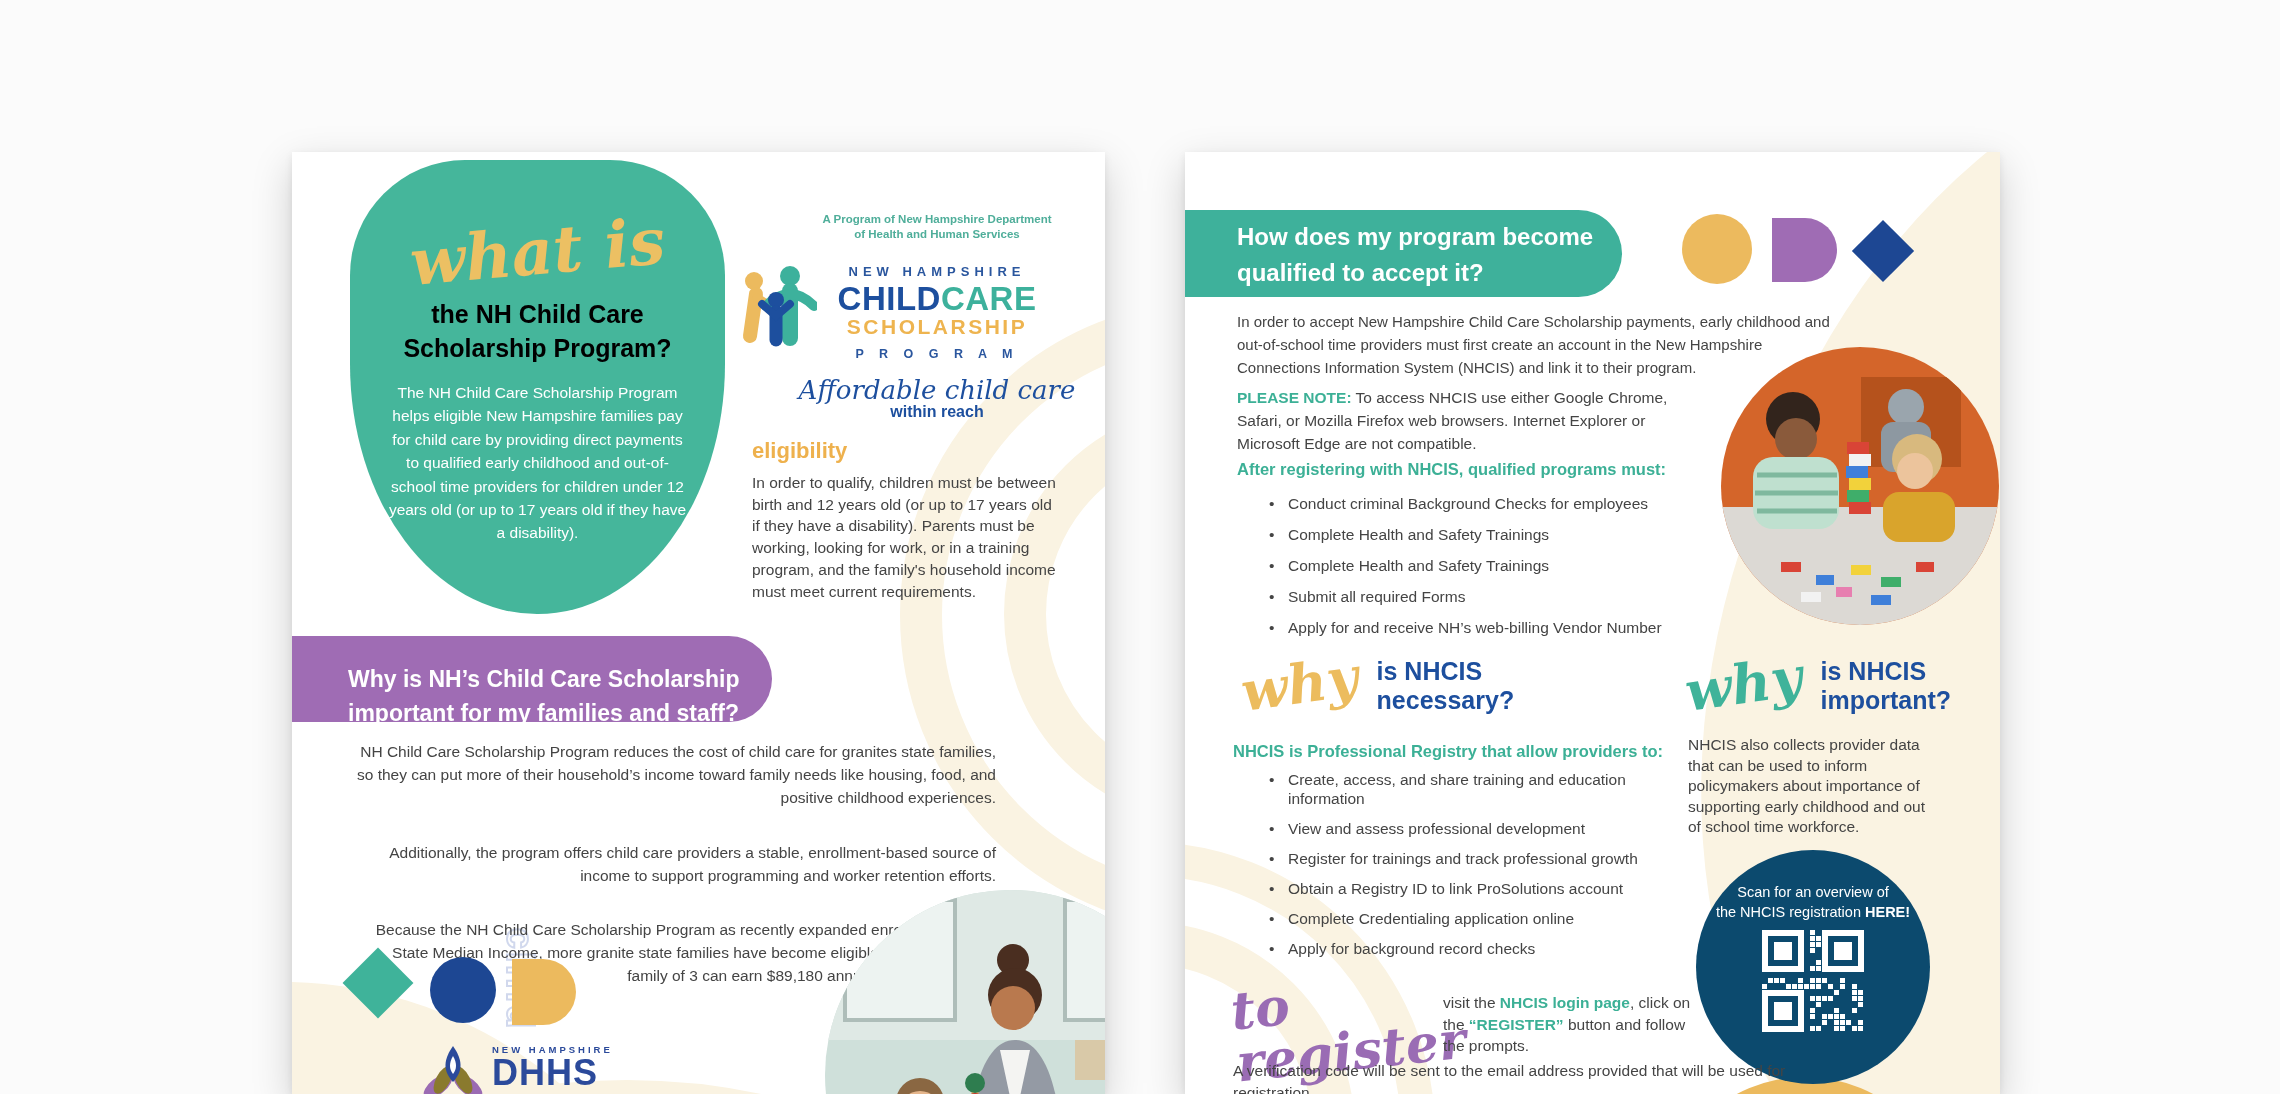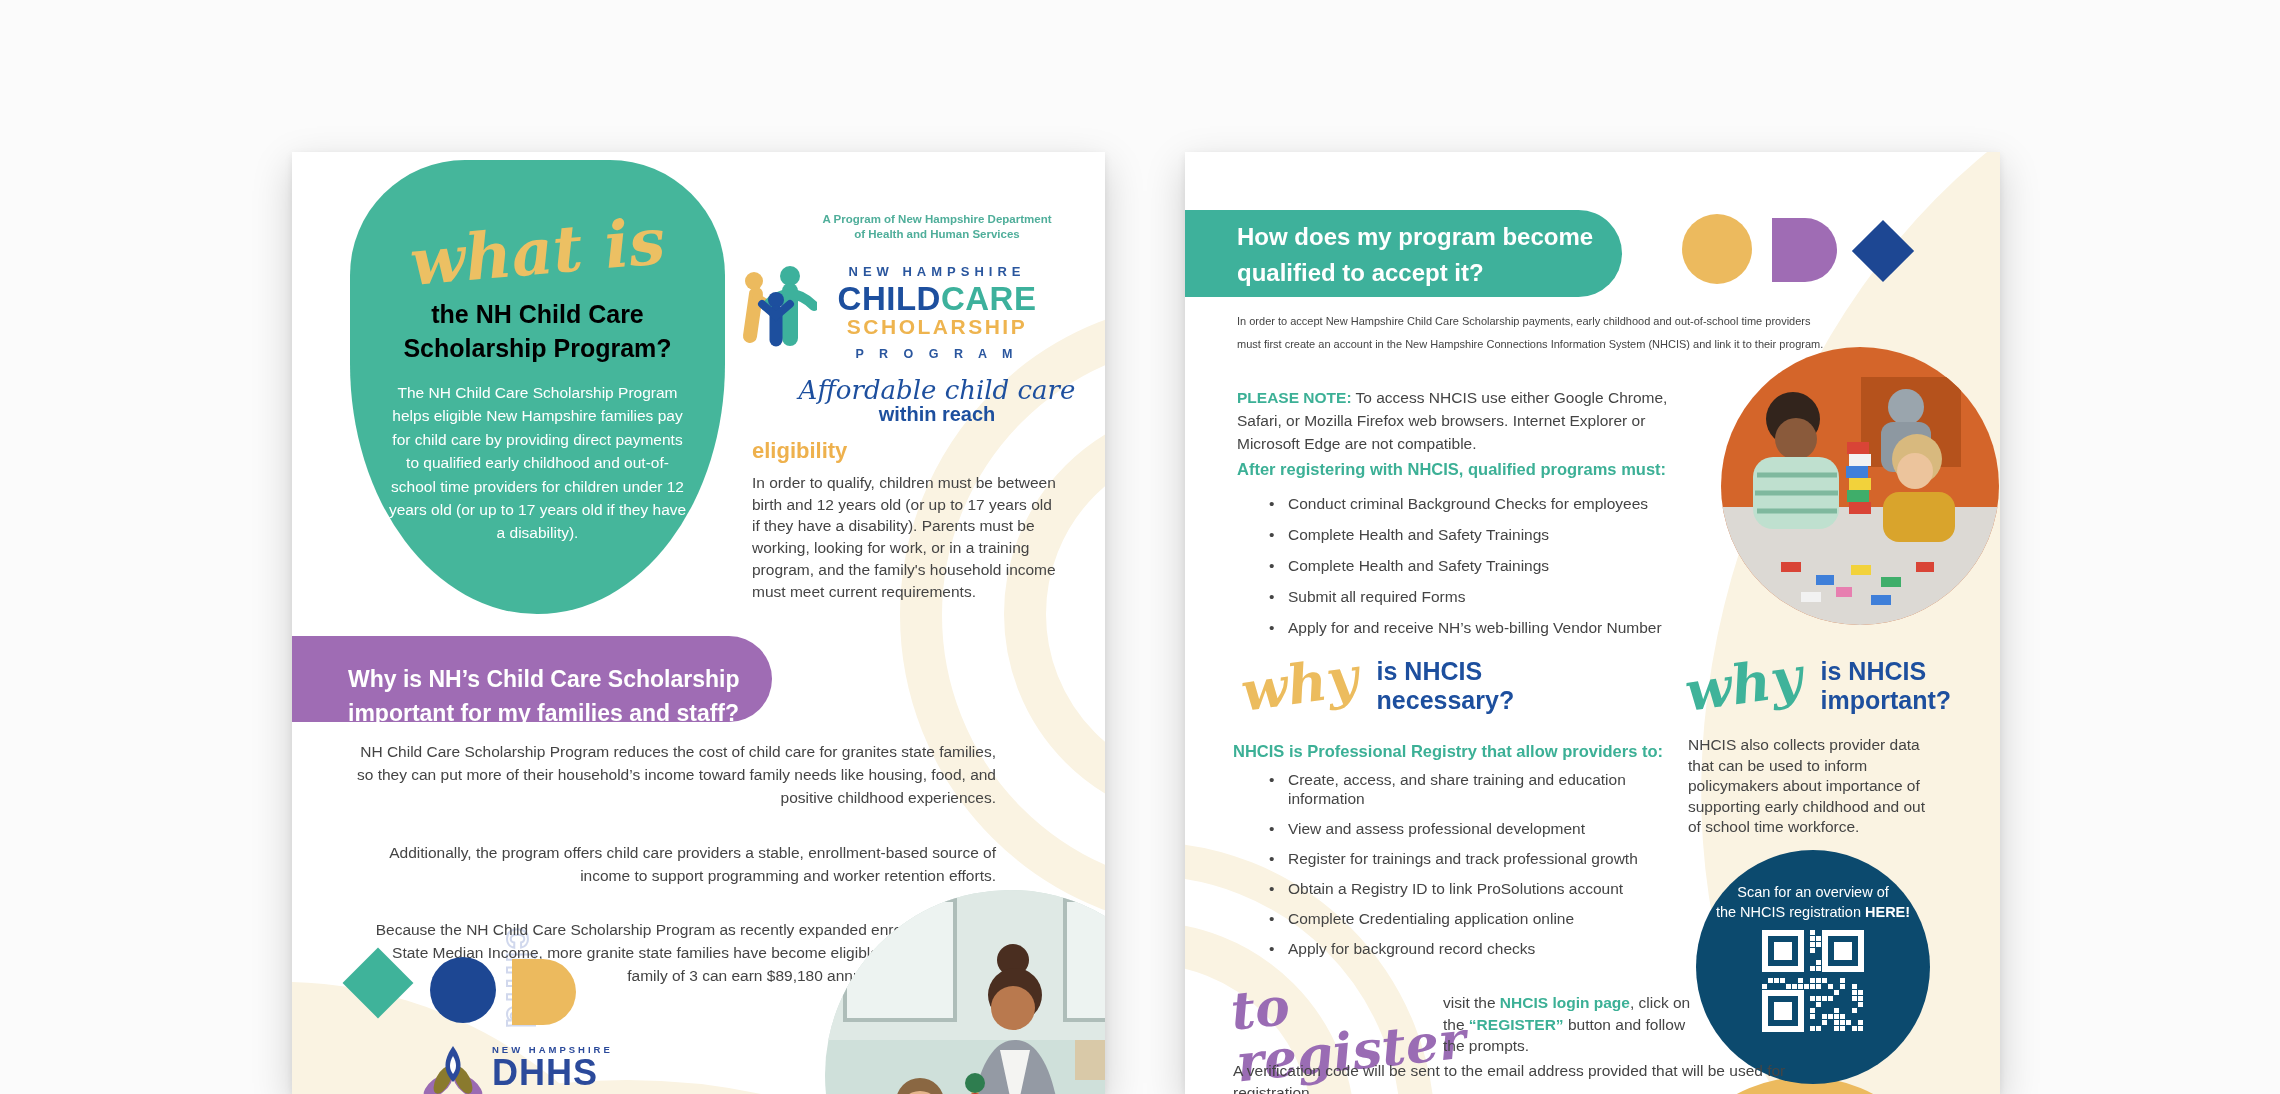--- a/index.html
+++ b/index.html
@@ -24,21 +24,21 @@
 
   .logo-block { position:absolute; left:430px; top:60px; width:430px; text-align:center; z-index:3; }
   .logo-caption { font-size:11.5px; line-height:15px; color:#4fae9a; font-weight:bold; }
   .logo-region { margin-top:22px; font-size:13px; letter-spacing:5px; color:#2a569e; font-weight:bold; }
   .logo-main { margin-top:3px; font-size:33px; font-weight:bold; letter-spacing:.5px; line-height:1; }
   .logo-main .w-child { color:#1d4f9e; } .logo-main .w-care { color:#3db19c; }
   .logo-schol { font-size:21px; font-weight:bold; letter-spacing:2.5px; color:#eeb44f; line-height:1.1; }
   .logo-prog { margin-top:9px; font-size:12.5px; letter-spacing:6px; color:#2a569e; font-weight:bold; }
   .tagline-script { margin-top:16px; font-family:"DejaVu Serif", serif; font-style:italic; font-weight:normal;
                     font-size:26px; color:#1d4f9e; line-height:1; }
-  .tagline-bold { font-size:20px; font-weight:bold; color:#1d4f9e; line-height:1.1; }
+  .tagline-bold { font-size:16px; font-weight:bold; color:#1d4f9e; line-height:1.1; }
   .logo-icon { position:absolute; left:445px; top:112px; width:80px; height:84px; z-index:4; }
 
   .elig { position:absolute; left:460px; top:286px; width:308px; z-index:3; }
   .elig h3 { color:#eeb14d; font-size:22px; font-weight:bold; }
   .elig p { margin-top:8px; color:#444; font-size:15.5px; line-height:21.7px; }
 
   .purple-banner { position:absolute; left:0; top:484px; width:480px; height:86px; background:#9f6cb4;
                    border-radius:0 52px 52px 0; color:#fff; font-weight:bold; font-size:23px;
                    line-height:34px; padding:26px 0 0 56px; z-index:3; }
   .left-paragraphs { position:absolute; left:56px; top:588px; width:648px; z-index:3; color:#444;
@@ -66,21 +66,21 @@
   #photo-legos { left:536px; top:195px; width:278px; height:278px; }
 
   
   .teal-banner { position:absolute; left:0; top:58px; width:437px; height:87px; background:#3eb19b;
                  border-radius:0 46px 46px 0; color:#fff; font-weight:bold; font-size:24px;
                  line-height:36px; padding:9px 0 0 52px; z-index:3; }
   #r-ycircle { left:497px; top:62px; width:70px; height:70px; background:#ecba5e; border-radius:50%; }
   #r-dshape  { left:587px; top:66px; width:65px; height:64px; background:#9f6cb4; border-radius:0 33px 33px 0; }
   #r-diamond { left:676px; top:77px; width:44px; height:44px; background:#1d4793; transform:rotate(45deg); }
 
-  .r-intro { position:absolute; left:52px; top:158px; width:600px; color:#444; font-size:11px;
+  .r-intro { position:absolute; left:52px; top:158px; width:600px; color:#444; font-size:15px;
              line-height:23px; z-index:3; }
   .r-note { position:absolute; left:52px; top:234px; width:432px; color:#444; font-size:15.5px;
             line-height:23px; z-index:3; }
   .teal-bold { color:#3cb096; font-weight:bold; }
   .r-qualhead { position:absolute; left:52px; top:308px; width:520px; color:#3cb096; font-weight:bold;
                 font-size:16.5px; z-index:3; }
   ul.bullets { list-style:none; z-index:3; }
   ul.bullets li { position:relative; padding-left:19px; color:#444; font-size:15.5px; line-height:19px; }
   ul.bullets li::before { content:"•"; position:absolute; left:0; top:0; color:#444; }
   #qual-bullets { position:absolute; left:84px; top:342px; width:480px; }

